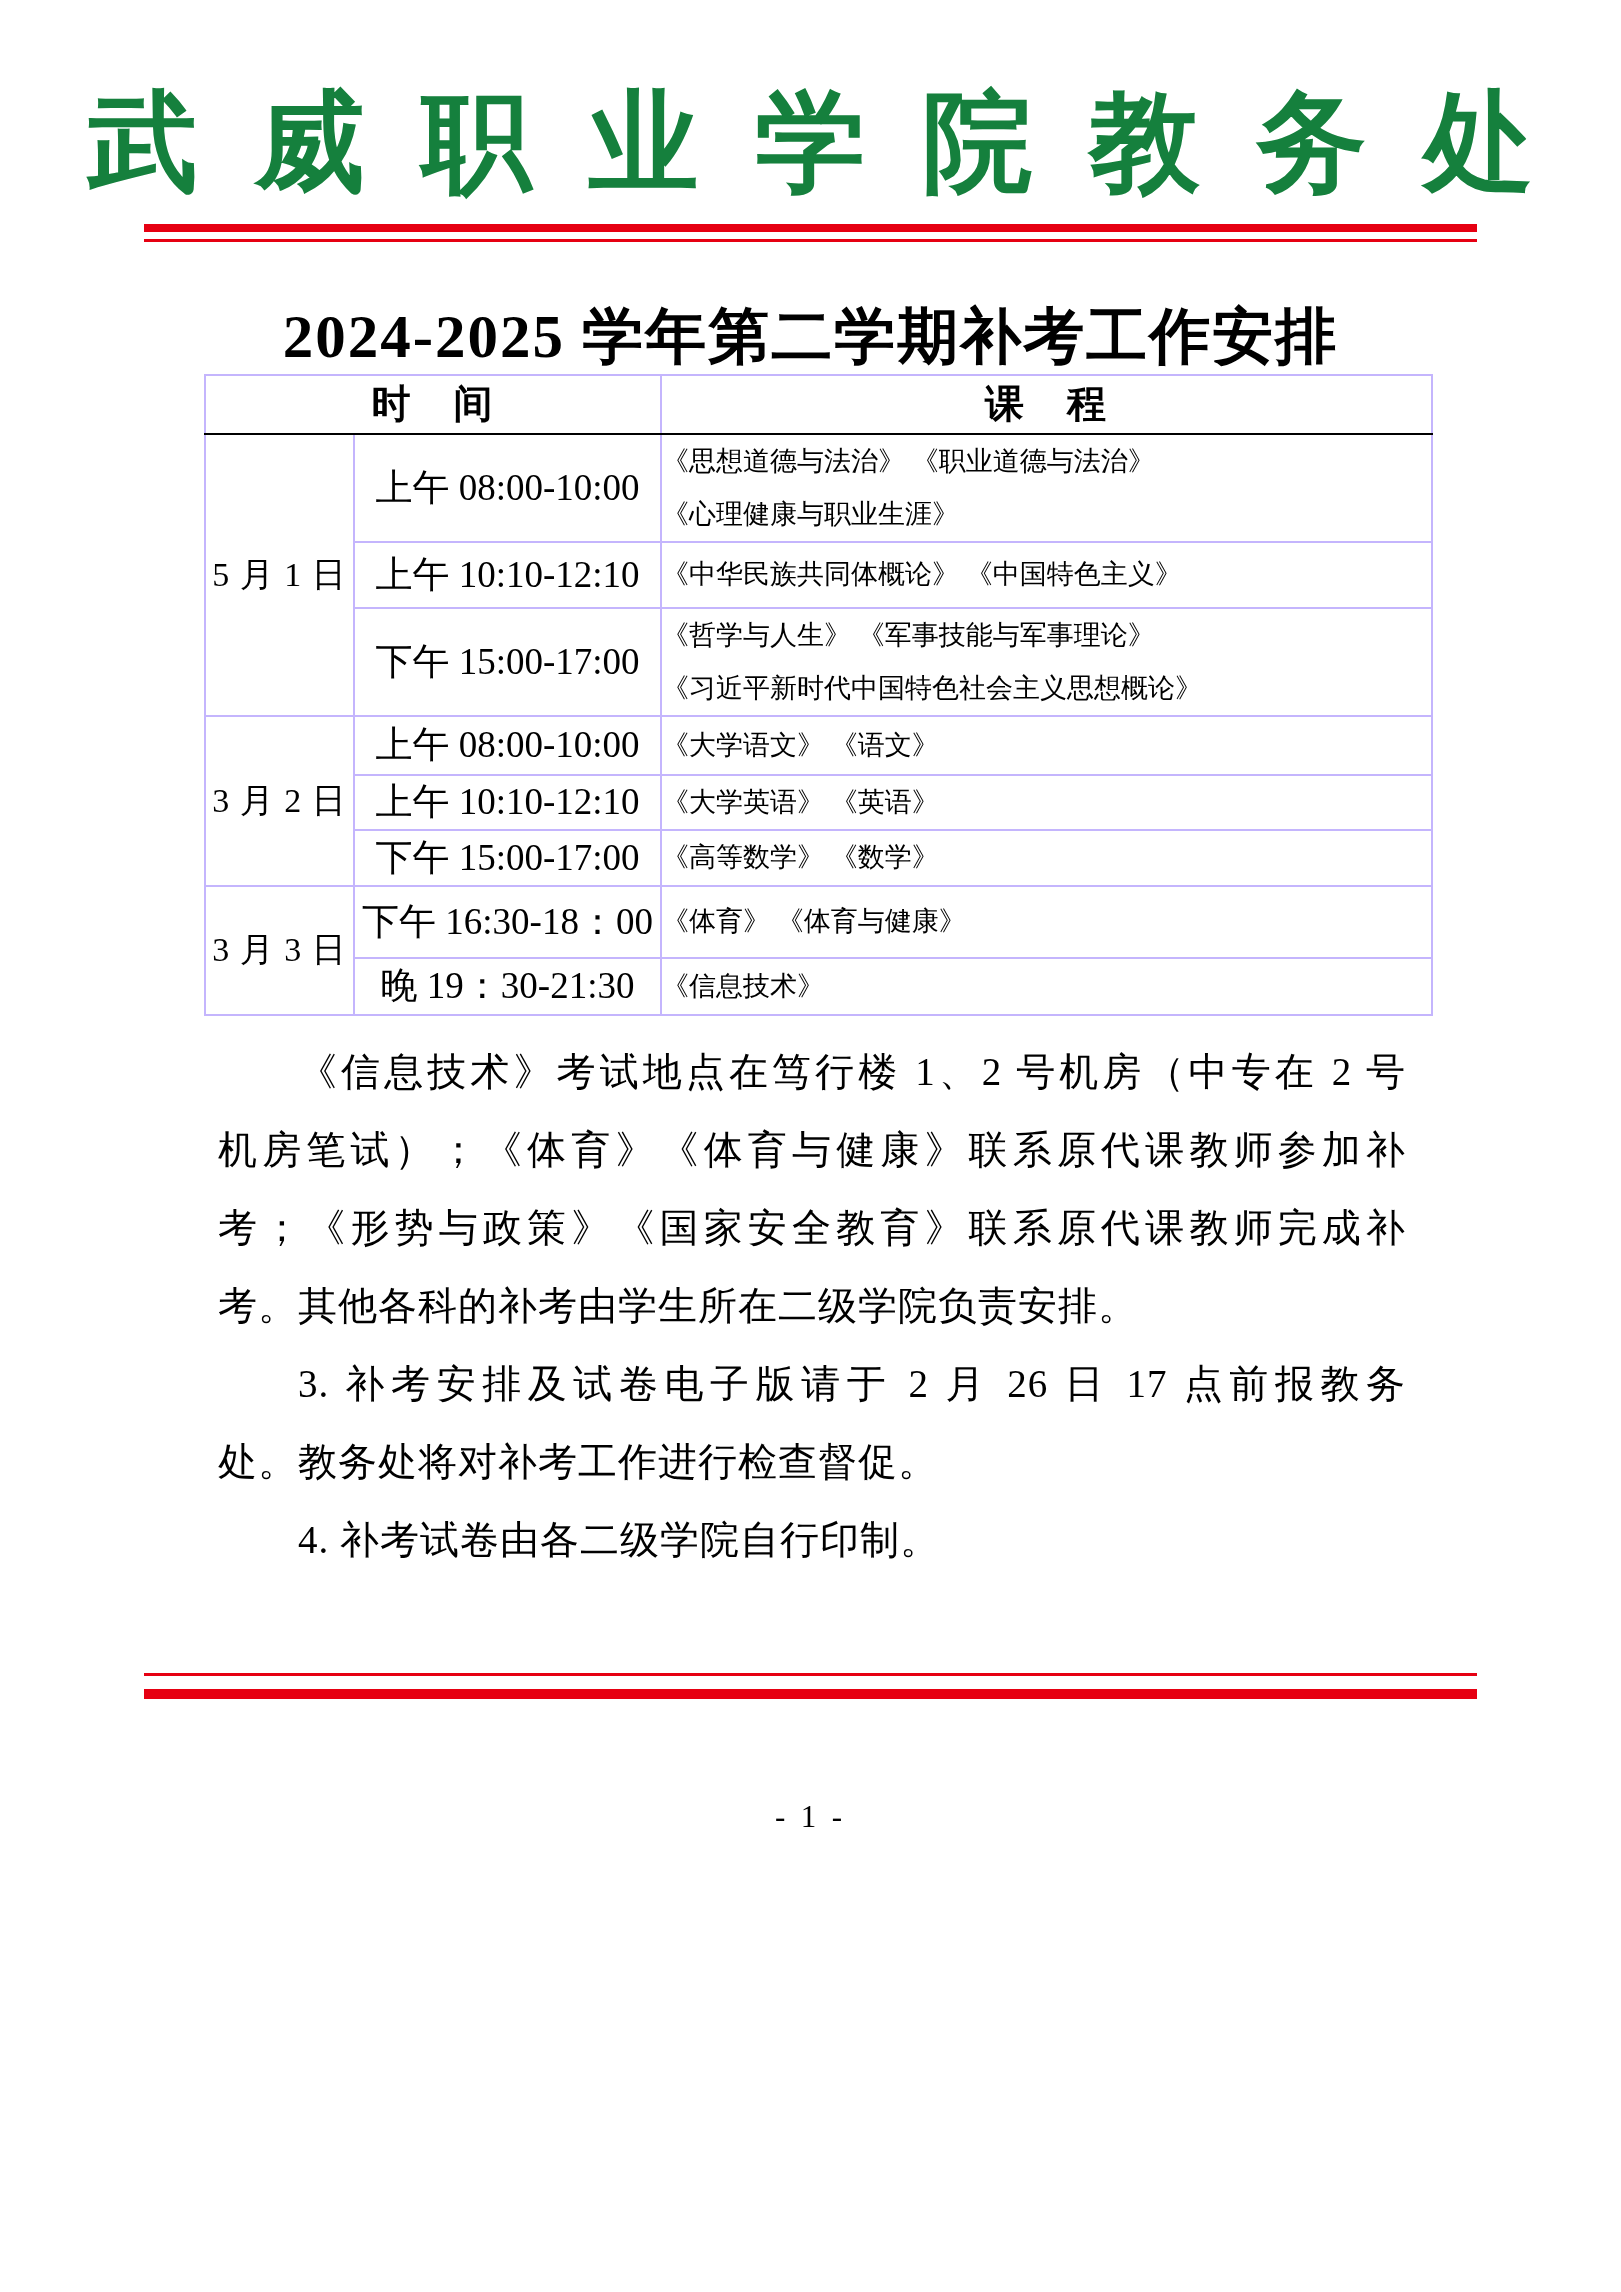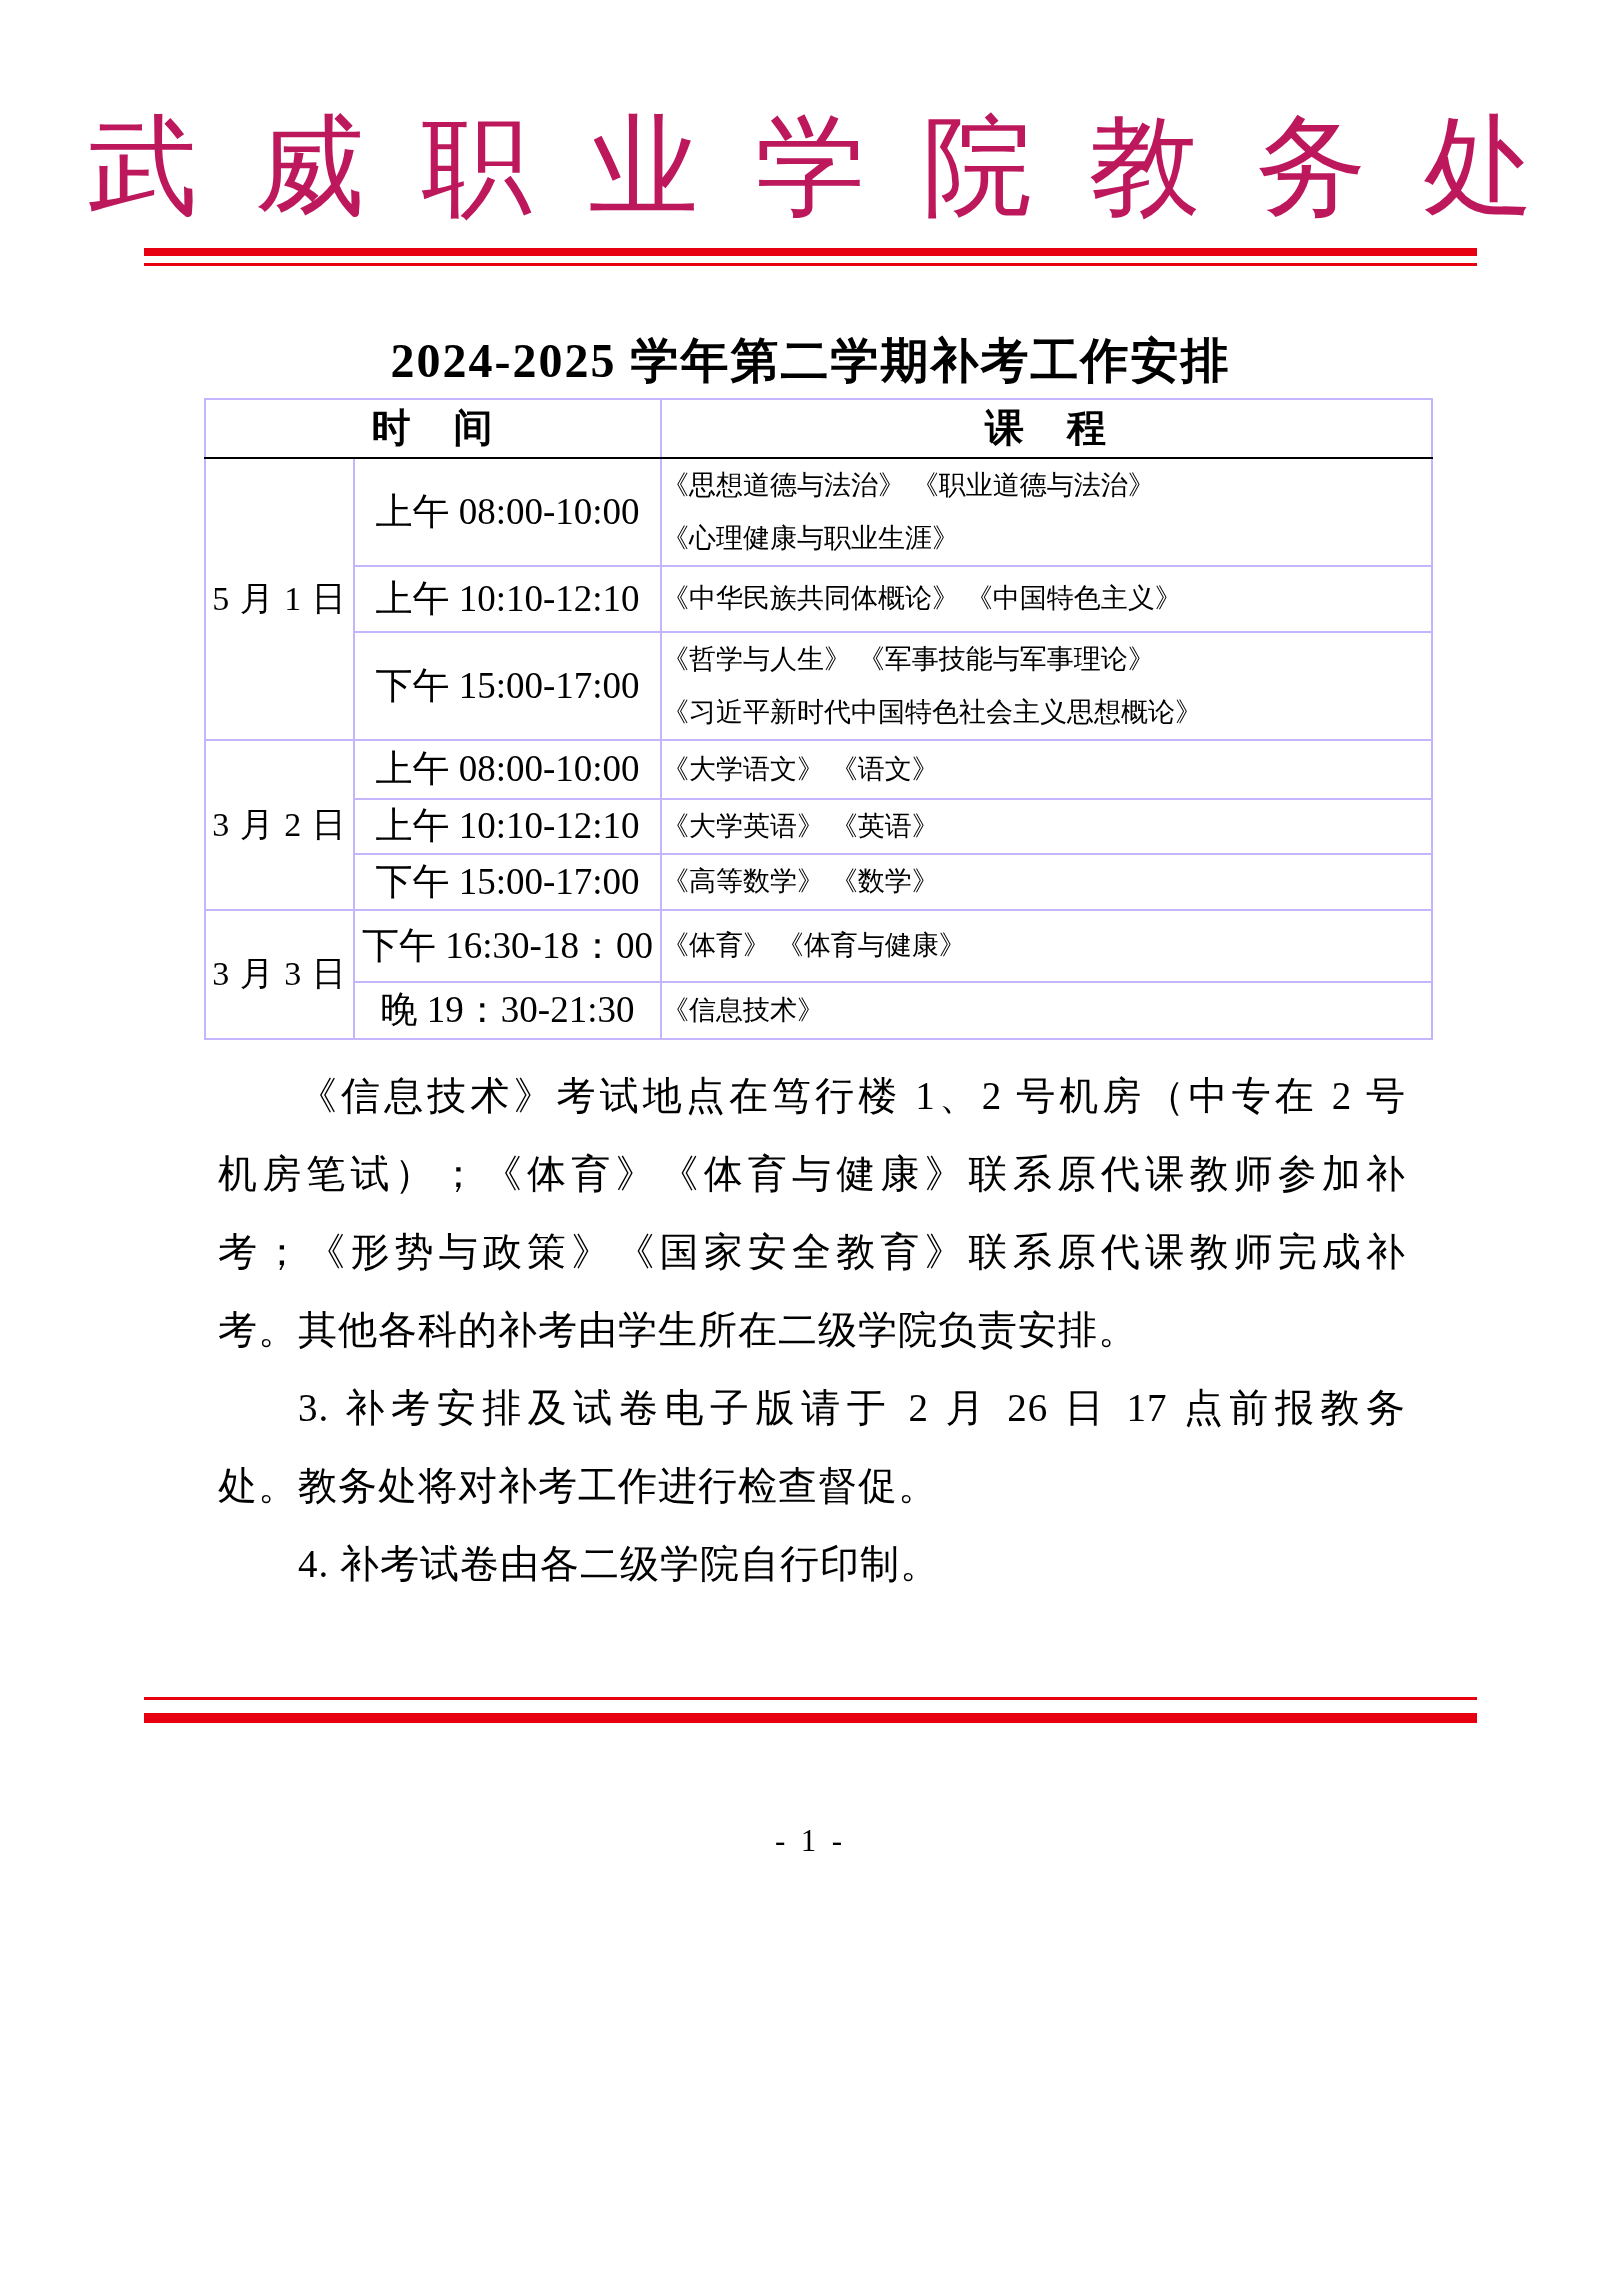--- a/index.html
+++ b/index.html
@@ -8,42 +8,42 @@
     width: 1621px;
     height: 2293px;
     margin: 0 auto;
     background: #ffffff;
     font-family: "Liberation Serif", serif;
     color: #000;
     overflow: hidden;
   }
   
   .masthead {
-    padding-top: 112px;
+    padding-top: 88px;
     text-align: center;
     font-size: 110px;
     line-height: 110px;
-    font-weight: normal;
-    color: #be185d;
+    font-weight: bold;
+    color: #15803d;
     letter-spacing: 57px;
     text-indent: 57px;
     white-space: nowrap;
   }
   .rule { width: 1333px; margin: 0 auto; background: #e60012; }
   .rule.thick { height: 8.8px; }
   .rule.thin  { height: 2.9px; }
   .rule.top-thick { margin-top: 25.5px; }
   .rule.top-thin  { margin-top: 6.9px; }
   .rule.bot-thin  { margin-top: 94px; }
   .rule.bot-thick { margin-top: 12.7px; height: 9.8px; }
   
   .doc-title {
     margin: 65px 0 0 0;
     text-align: center;
-    font-size: 48px;
+    font-size: 61px;
     line-height: 59px;
     font-weight: bold;
     letter-spacing: 2px;
   }
   
   .body-block {
     margin: 45px 0 0 218px;
     width: 1188px;
     font-size: 39px;
     letter-spacing: 1px;

